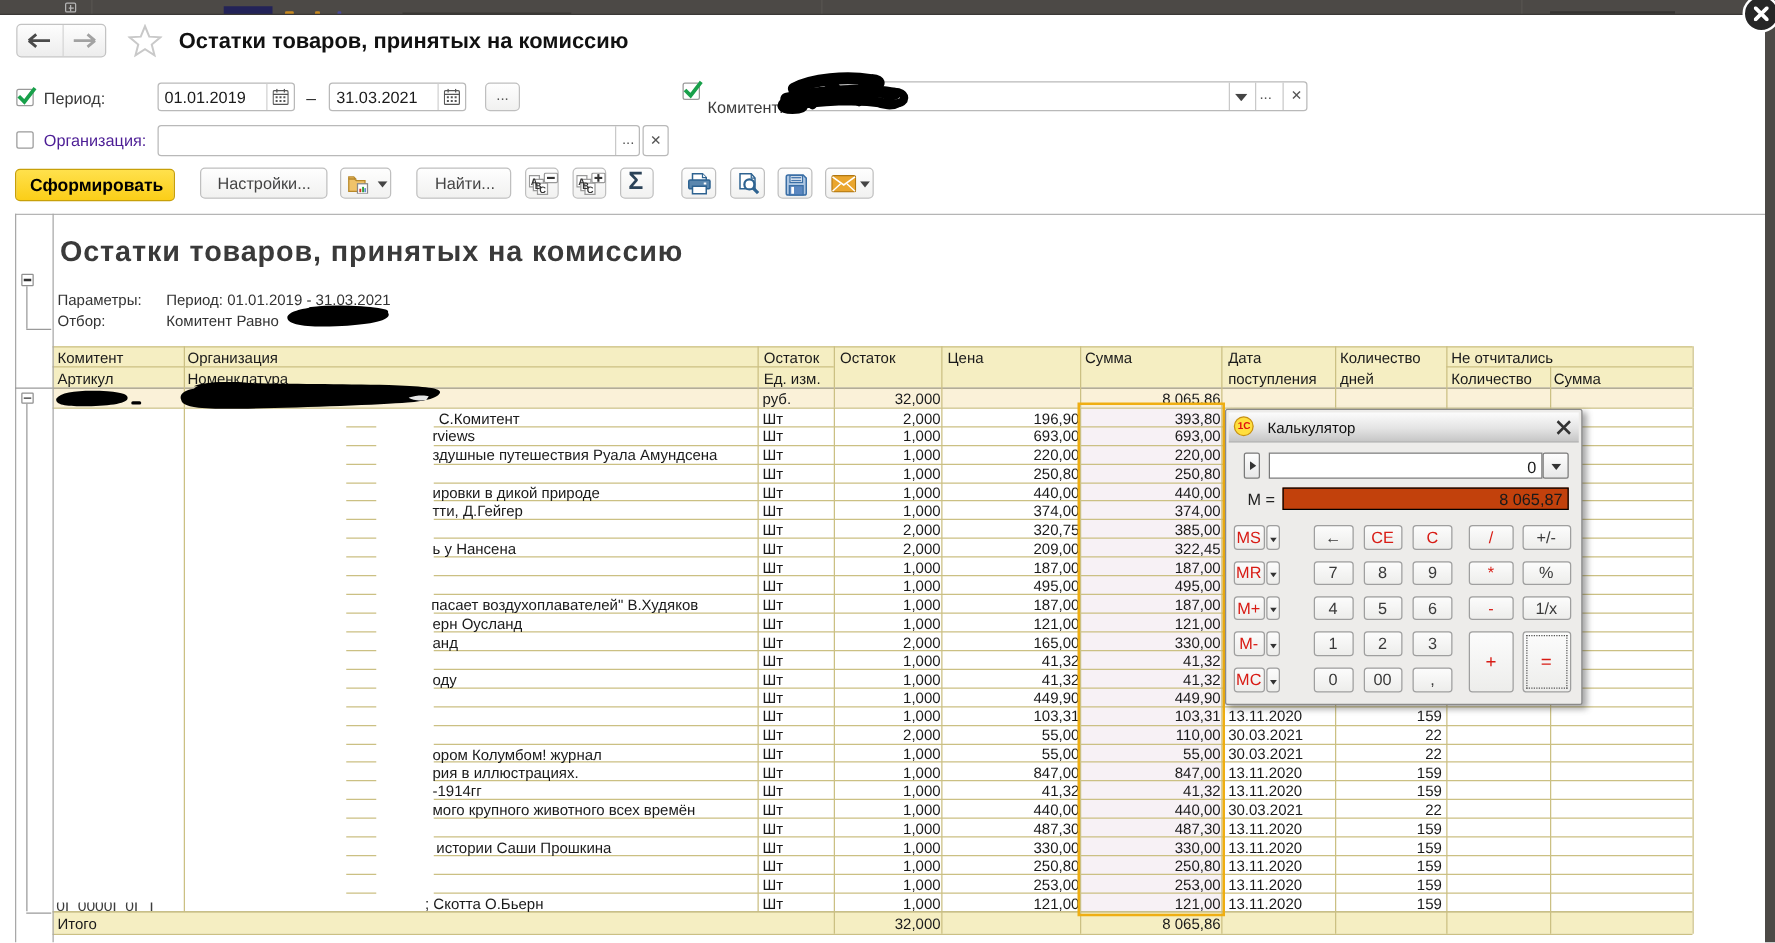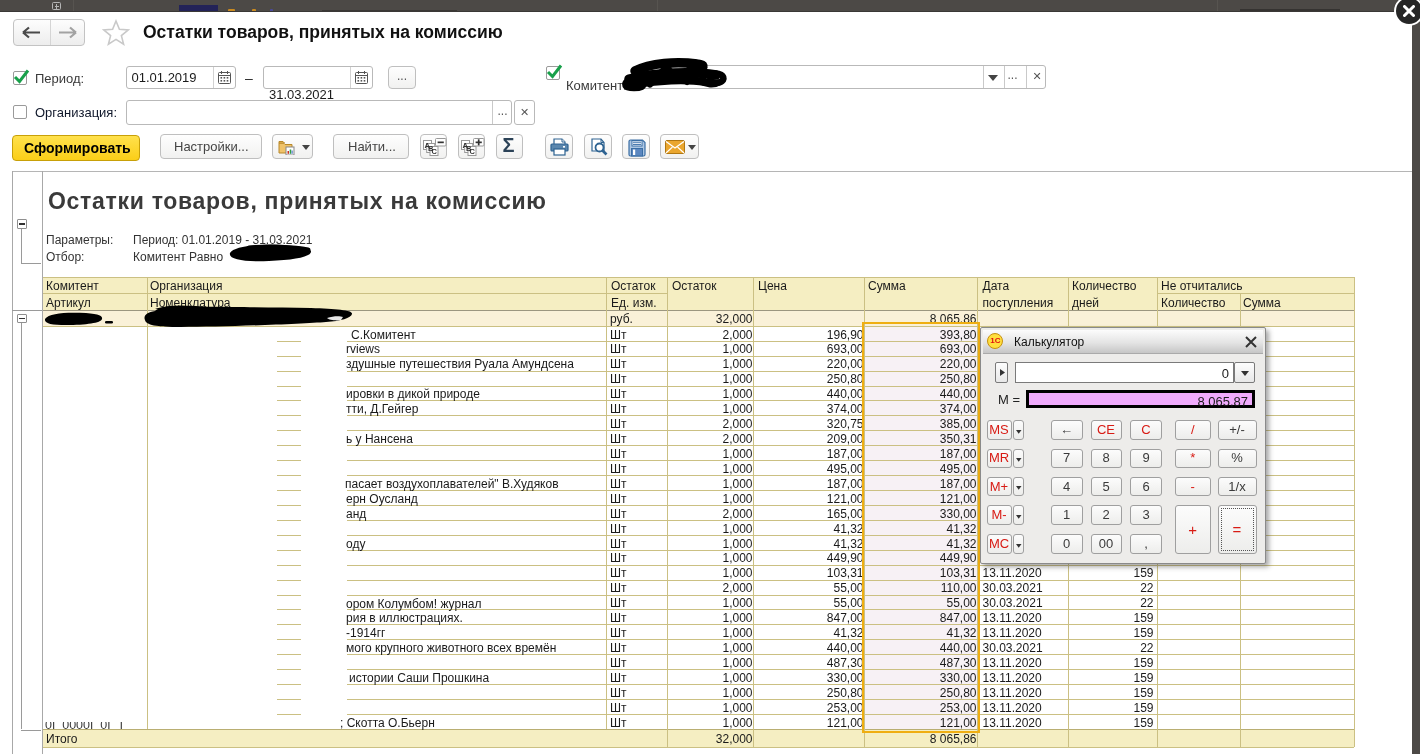--- a/index.html
+++ b/index.html
@@ -162,21 +162,21 @@
 <div class="t" style="right:556.5px;top:402.14814814814815px;font-size:12px;">374,00</div>
 <div class="t" style="right:443.5px;top:402.14814814814815px;font-size:12px;">374,00</div>
 <div class="t" style="left:610px;top:417.0777777777778px;font-size:12px;">Шт</div>
 <div class="t" style="right:667.5px;top:417.0777777777778px;font-size:12px;">2,000</div>
 <div class="t" style="right:556.5px;top:417.0777777777778px;font-size:12px;">320,75</div>
 <div class="t" style="right:443.5px;top:417.0777777777778px;font-size:12px;">385,00</div>
 <div class="t" style="left:346px;top:432.0074074074074px;font-size:12px;">ь у Нансена</div>
 <div class="t" style="left:610px;top:432.0074074074074px;font-size:12px;">Шт</div>
 <div class="t" style="right:667.5px;top:432.0074074074074px;font-size:12px;">2,000</div>
 <div class="t" style="right:556.5px;top:432.0074074074074px;font-size:12px;">209,00</div>
-<div class="t" style="right:443.5px;top:432.0074074074074px;font-size:12px;">350,31</div>
+<div class="t" style="right:443.5px;top:432.0074074074074px;font-size:12px;">322,45</div>
 <div class="t" style="left:610px;top:446.93703703703704px;font-size:12px;">Шт</div>
 <div class="t" style="right:667.5px;top:446.93703703703704px;font-size:12px;">1,000</div>
 <div class="t" style="right:556.5px;top:446.93703703703704px;font-size:12px;">187,00</div>
 <div class="t" style="right:443.5px;top:446.93703703703704px;font-size:12px;">187,00</div>
 <div class="t" style="left:610px;top:461.8666666666666px;font-size:12px;">Шт</div>
 <div class="t" style="right:667.5px;top:461.8666666666666px;font-size:12px;">1,000</div>
 <div class="t" style="right:556.5px;top:461.8666666666666px;font-size:12px;">495,00</div>
 <div class="t" style="right:443.5px;top:461.8666666666666px;font-size:12px;">495,00</div>
 <div class="t" style="left:345px;top:476.79629629629625px;font-size:12px;">пасает воздухоплавателей" В.Худяков</div>
 <div class="t" style="left:610px;top:476.79629629629625px;font-size:12px;">Шт</div>
@@ -335,21 +335,21 @@
         <rect x="5.6" y="6" width="1.6" height="1.6"></rect>
         <rect x="8.7" y="6" width="1.6" height="1.6"></rect>
         <rect x="2.5" y="9" width="1.6" height="1.6"></rect>
         <rect x="5.6" y="9" width="1.6" height="1.6"></rect>
         <rect x="8.7" y="9" width="1.6" height="1.6"></rect>
       </g>
     </svg>
 </div>
 <div class="t" style="left:245px;top:70px;font-size:14px;color:#333;">–</div>
 <div class="abs" style="left:263px;top:66px;width:110px;height:23px;border:1px solid #b9b9b9;border-radius:3px;background:#fff;box-sizing:border-box;">
-<div class="t" style="left:5px;top:3px;font-size:13px;margin-top:17px;">31.03.2021</div>
+<div class="t" style="left:5px;top:3px;font-size:13px;">31.03.2021</div>
 <div class="vl" style="left:86px;top:0;height:21px;background:#d2d2d2"></div>
 <svg class="abs" style="left:91px;top:4px" width="13" height="13">
       <rect x="0.5" y="1.5" width="12" height="11" rx="1" fill="none" stroke="#555"></rect>
       <line x1="3.5" y1="0" x2="3.5" y2="3" stroke="#555"></line>
       <line x1="9.5" y1="0" x2="9.5" y2="3" stroke="#555"></line>
       <line x1="0.5" y1="4.5" x2="12.5" y2="4.5" stroke="#555"></line>
       <g fill="#555">
         <rect x="2.5" y="6" width="1.6" height="1.6"></rect>
         <rect x="5.6" y="6" width="1.6" height="1.6"></rect>
         <rect x="8.7" y="6" width="1.6" height="1.6"></rect>
@@ -371,21 +371,21 @@
 <div class="vl" style="left:347px;top:0;height:22px;background:#c9c9c9"></div>
 <div class="vl" style="left:368.5px;top:0;height:22px;background:#c9c9c9"></div>
 <div class="vl" style="left:390px;top:0;height:22px;background:#c9c9c9"></div>
 <svg class="abs" style="left:352px;top:9px" width="10" height="6">
       <path d="M0 0 L10 0 L5 6 Z" fill="#444"></path>
     </svg>
 <div class="t" style="left:372px;top:2px;font-size:12px;color:#555;">...</div>
 <div class="t" style="left:397px;top:4px;font-size:11px;color:#555;">✕</div>
 </div>
 <div class="abs" style="left:13px;top:105px;width:14px;height:14px;border:1px solid #9a9a9a;border-radius:2px;background:#fff;box-sizing:border-box;"></div>
-<div class="t" style="left:35px;top:105px;font-size:13px;color:#0f172a;">Организация:</div>
+<div class="t" style="left:35px;top:105px;font-size:13px;color:#4c1d95;">Организация:</div>
 <div class="abs" style="left:125.5px;top:100px;width:386.5px;height:25px;border:1px solid #b9b9b9;border-radius:3px;background:#fff;box-sizing:border-box;">
 <div class="vl" style="left:365px;top:0;height:23px;background:#c9c9c9"></div>
 <div class="t" style="left:371px;top:3px;font-size:12px;color:#555;">...</div>
 </div>
 <div class="abs" style="left:514px;top:100px;width:21px;height:25px;border:1px solid #b9b9b9;border-radius:3px;background:#fff;box-sizing:border-box;">
 <div class="t" style="left:5px;top:5px;font-size:11px;color:#555;">✕</div>
   </div>
 <div class="abs" style="left:12px;top:135px;width:128px;height:26px;border:1px solid #c8a008;border-radius:4px;background:linear-gradient(#ffe14c,#fbce18);box-sizing:border-box;">
 <div class="t" style="left:11px;top:4px;font-size:14px;font-weight:bold;color:#000;">Сформировать</div>
   </div>
@@ -514,21 +514,21 @@
     </div>
 <div class="abs" style="left:34px;top:34.5px;width:219px;height:20.5px;border:1px solid #7a7a7a;background:#fff;box-sizing:border-box;">
       <div class="t" style="right:4px;top:2.5px;font-size:13px;">0</div>
     </div>
 <div class="abs" style="left:252.5px;top:34.5px;width:21px;height:20.5px;border:1px solid #7a7a7a;border-radius:2px;background:linear-gradient(#fdfdfd,#e8e8e8);box-sizing:border-box;">
       <svg class="abs" style="left:6px;top:8px" width="9" height="6">
         <path d="M0 0 L8 0 L4 5 Z" fill="#333"></path>
       </svg>
     </div>
 <div class="t" style="left:17px;top:64.0px;font-size:13px;color:#222;">M =</div>
-<div class="abs" style="left:45px;top:62.5px;width:229px;height:18px;border:3px solid #000000;background:#f0abfc;box-sizing:border-box;">
+<div class="abs" style="left:45px;top:62.5px;width:229px;height:18px;border:1px solid #000000;background:#c2410c;box-sizing:border-box;">
       <div class="t" style="right:4px;top:1px;font-size:13px;">8 065,87</div>
     </div>
 <div style="border:1px solid #9f9f9f;border-radius:3px;background:linear-gradient(#fcfcfc,#ededeb);box-sizing:border-box;text-align:center;position:absolute;left:5.5px;top:92.89999999999998px;width:25px;height:19.6px;">
       <div style="position:relative;top:0.8000000000000007px;font-size:13px;color:#d81b14;font-family:'Liberation Sans',sans-serif;">MS</div>
     </div>
 <div style="border:1px solid #9f9f9f;border-radius:3px;background:linear-gradient(#fcfcfc,#ededeb);box-sizing:border-box;text-align:center;position:absolute;left:32px;top:92.89999999999998px;width:11px;height:19.6px;">
       <svg style="position:absolute;left:2.2px;top:8.5px" width="6" height="4">
         <path d="M0 0 L5.5 0 L2.7 3.8 Z" fill="#333"></path>
       </svg>
     </div>

